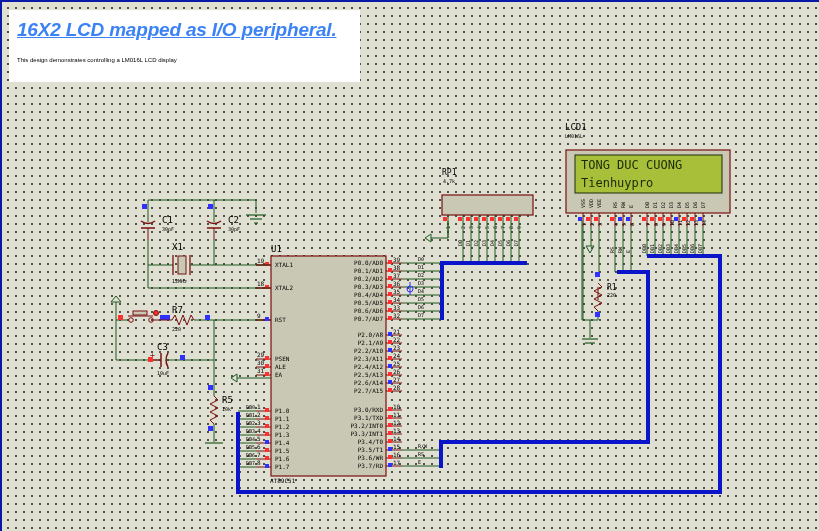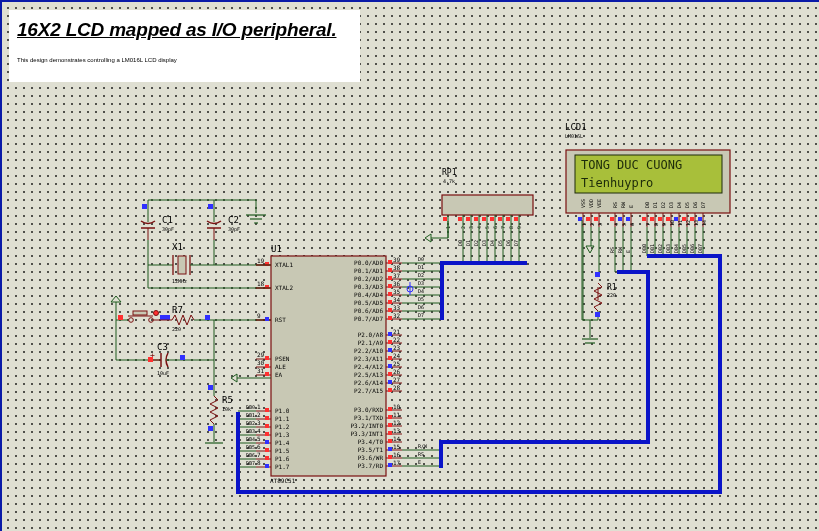--- a/index.html
+++ b/index.html
@@ -6,21 +6,21 @@
   body { width:819px; height:531px; overflow:hidden; background:#dfdfd2; position:relative;
          font-family:"DejaVu Sans Mono", monospace; }
   #canvas { position:absolute; left:0; top:0; width:819px; height:531px;
             background-color:#dfdfd2;
             background-image: radial-gradient(circle, #000 0.6px, transparent 0.9px);
             background-size: 8px 8px; background-position: 4px 4px; }
   .frame-left { position:absolute; left:0; top:0; width:2px; height:531px; background:#0a1aa8; }
   .frame-top { position:absolute; left:0; top:0; width:819px; height:2px; background:#0a1aa8; }
   #title-box { position:absolute; left:9px; top:10px; width:351px; height:72px; background:#fff; }
   #title-text { position:absolute; left:8px; top:9px; font-family:"Liberation Sans", sans-serif;
-                font-weight:bold; font-style:italic; font-size:19px; color:#000000;
+                font-weight:bold; font-style:italic; font-size:19px; color:#3b82f6;
                 text-decoration:underline; white-space:nowrap; letter-spacing:-0.2px; }
   #title-desc { position:absolute; left:8px; top:47px; font-family:"Liberation Sans", sans-serif;
                 font-size:6px; color:#000; white-space:nowrap; }
   svg { position:absolute; left:0; top:0; }
   .lbl { font-family:"DejaVu Sans Mono", monospace; fill:#000; }
 </style>
 </head>
 <body>
 
 <div id="canvas"></div>

